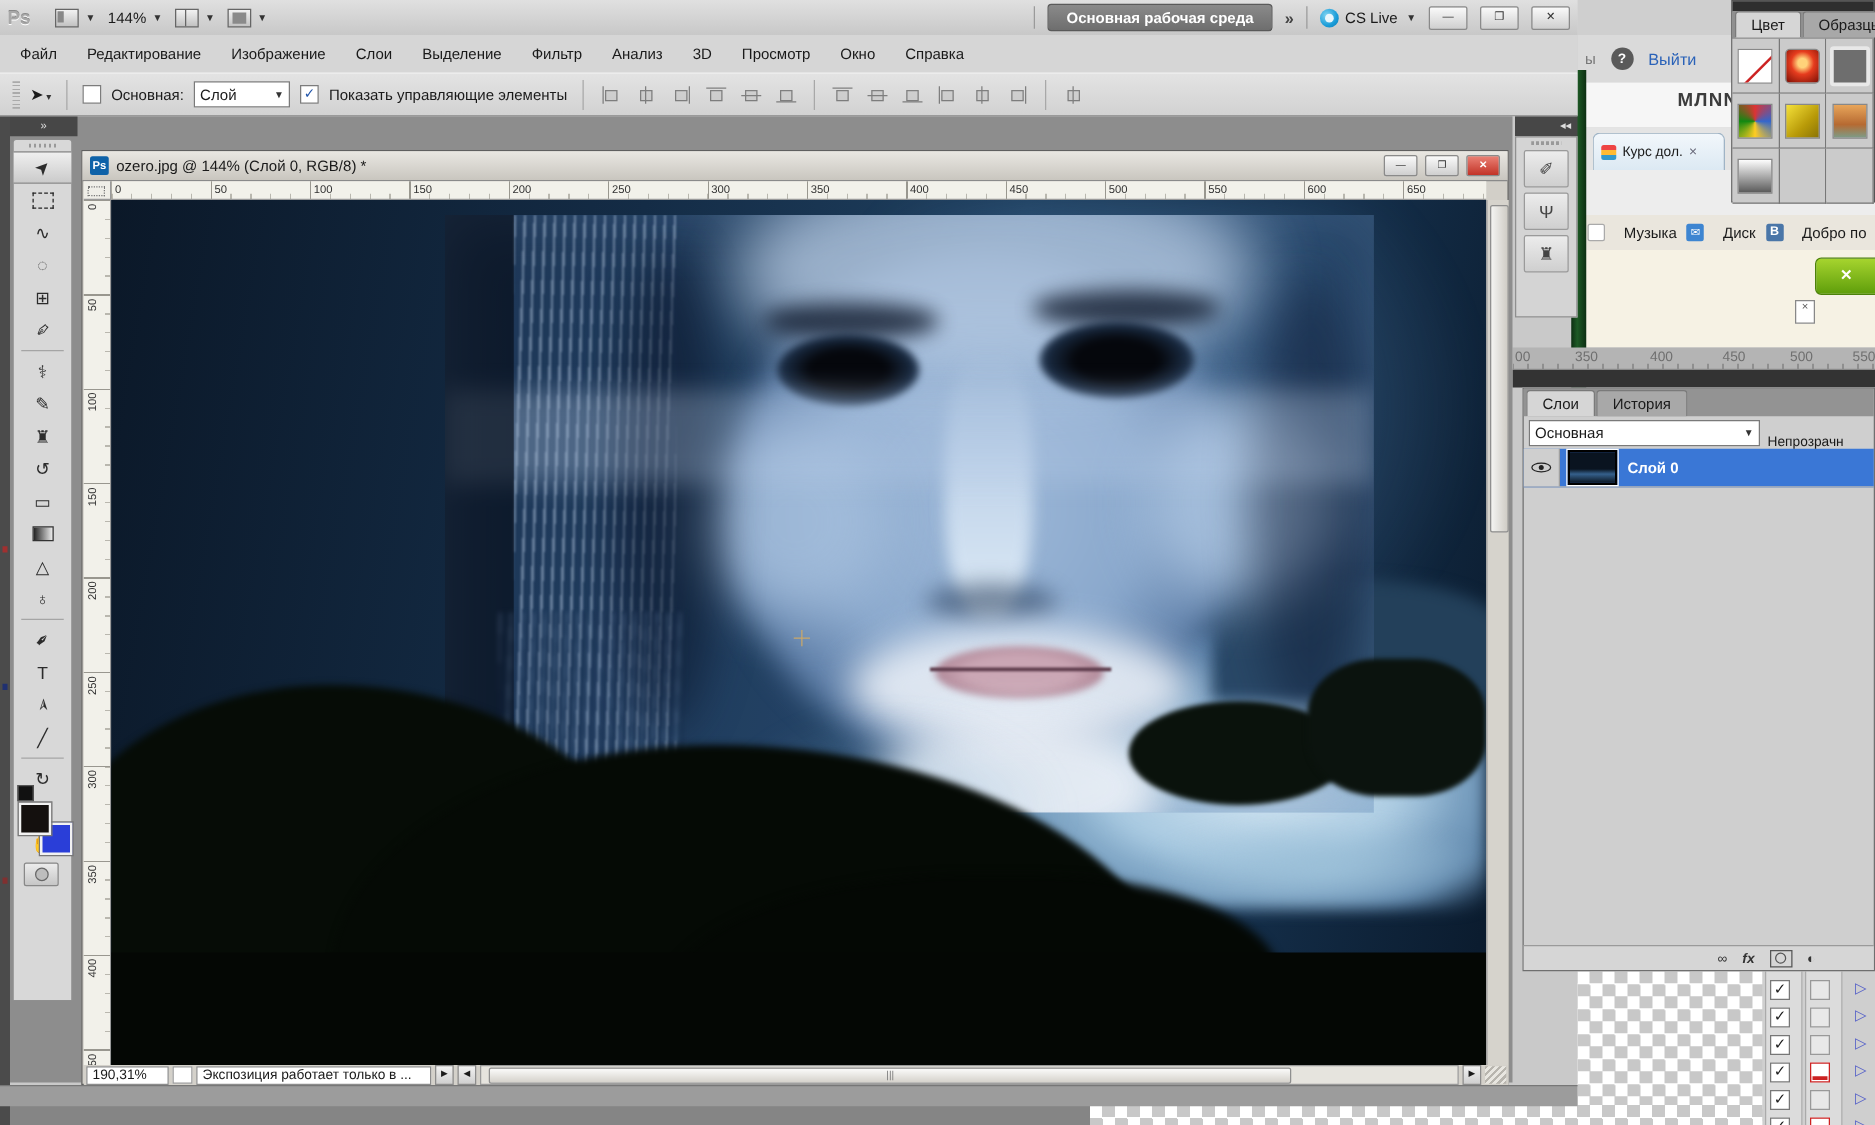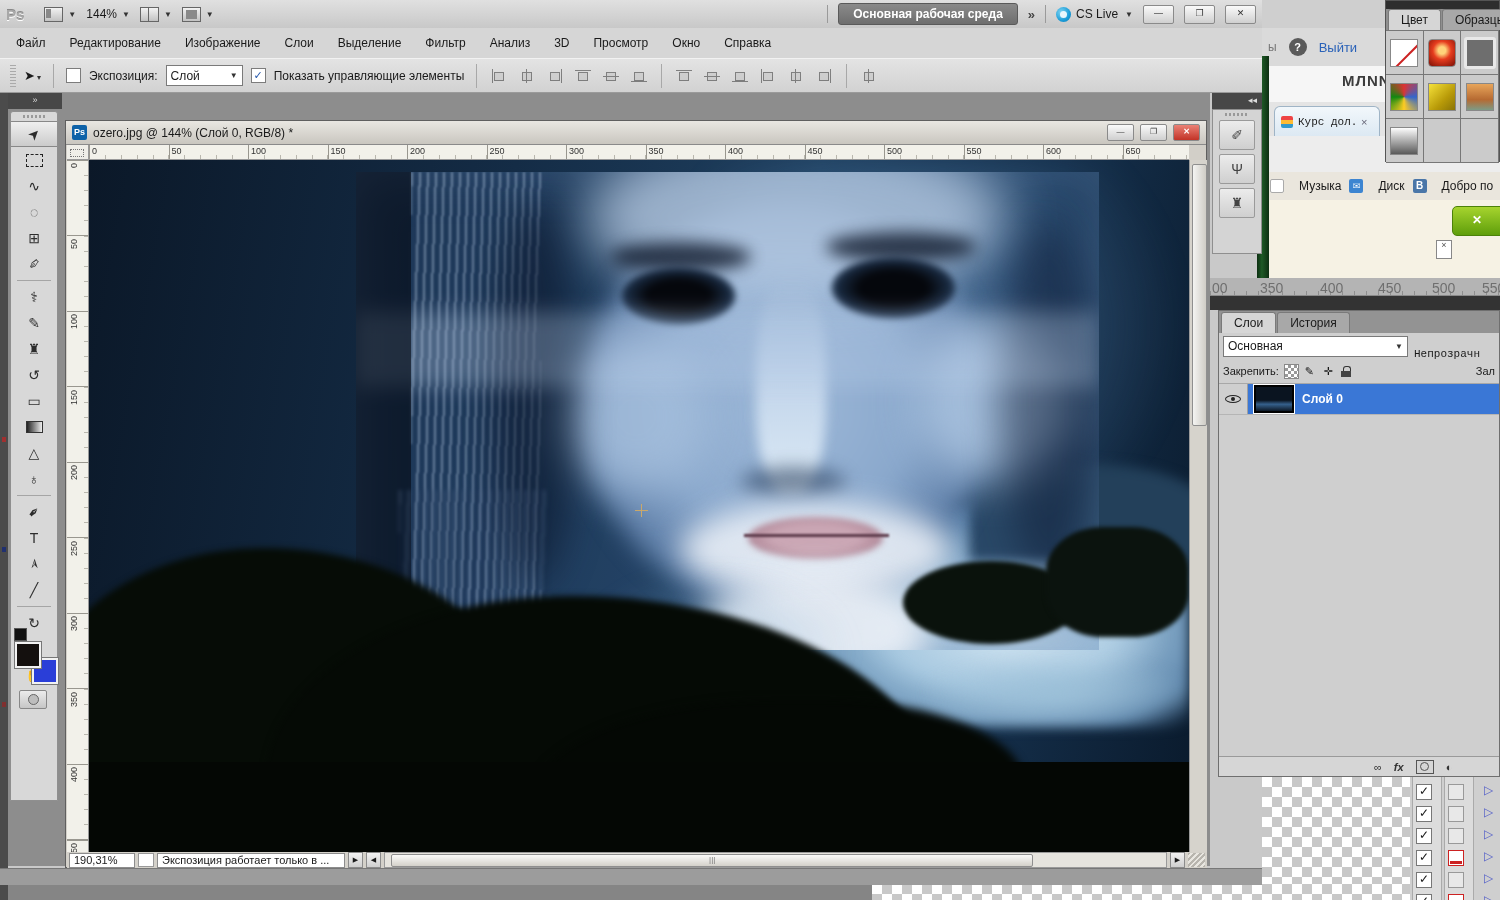--- a/index.html
+++ b/index.html
@@ -111,21 +111,21 @@
   .bm-ico.page{background:#fff;border:1px solid #aaa;box-sizing:border-box;}
   .bm-ico.mail{background:#3d85d1;color:#fff;font-size:9px;text-align:center;line-height:14px;}
   .bm-ico.vk{background:#4a76a8;color:#fff;font-size:10px;font-weight:bold;text-align:center;line-height:14px;}
   #cream-area{left:1262px;top:200px;width:238px;height:78px;background:#f6f2e4;z-index:2;}
   #green-x-btn{left:1452px;top:206px;width:48px;height:28px;background:linear-gradient(#a6d42e,#5f9e0b);border:1px solid #4c8209;border-radius:5px 0 0 5px;color:#fff;font-weight:bold;text-align:center;line-height:27px;z-index:3;}
   #mini-win-ctrl{left:1436px;top:240px;width:14px;height:17px;background:#fff;border:1px solid #888;font-size:9px;line-height:8px;text-align:center;color:#555;z-index:3;}
   #green-strip{left:1257px;top:56px;width:12px;height:276px;background:linear-gradient(90deg,#0d2f12,#1e5a26 40%,#0d2f12);z-index:3;}
   
   #bg-ruler{left:1210px;top:278px;width:290px;height:18px;background:#b4b4b4;border-bottom:1px solid #8a8a8a;box-sizing:border-box;overflow:hidden;z-index:4;
     background-image:repeating-linear-gradient(90deg,#8f8f8f 0 1px,transparent 1px 12px);background-size:100% 5px;background-position:0 13px;background-repeat:repeat-x;}
-  #bg-ruler .rlabel{position:absolute;top:2px;font-size:14px;color:#6f6f6f;}
+  #bg-ruler .rlabel{position:absolute;top:2px;font-size:11px;color:#6f6f6f;}
   #bg-dark{left:1210px;top:296px;width:290px;height:14px;background:#333;z-index:4;}
   
   #layers-panel{left:1218px;top:310px;width:282px;height:467px;background:#cfcfcf;border:1px solid #6f6f6f;box-sizing:border-box;z-index:10;}
   #lp-tabs{height:22px;background:#939393;display:flex;align-items:flex-end;gap:1px;padding-left:2px;}
   .lp-tab{padding:3px 12px;font-size:12px;background:#a8a8a8;border:1px solid #7a7a7a;border-bottom:none;border-radius:3px 3px 0 0;}
   .lp-tab.active{background:#d6d6d6;font-weight:normal;}
   #lp-blendrow{height:26px;display:flex;align-items:center;gap:6px;padding:0 4px;}
   #lp-lockrow{height:24px;display:flex;align-items:center;gap:5px;padding:0 4px;font-size:11px;border-bottom:1px solid #a8a8a8;}
   .lock-ico{width:13px;height:13px;display:inline-block;position:relative;}
   .lock-ico.checker{background:repeating-conic-gradient(#999 0 25%,#fff 0 50%) 0 0/6px 6px;border:1px solid #888;}
@@ -167,21 +167,21 @@
   .sw{width:26px;height:26px;border:1px solid #888;}
   .sw.none{background:#fff;position:relative;overflow:hidden;}
   .sw.none::after{content:"";position:absolute;left:-4px;top:12px;width:46px;height:2px;background:#cc2222;transform:rotate(-45deg);}
   .sw.red-glow{background:radial-gradient(circle at 50% 40%,#ffd27a 0 18%,#e63c1e 45%,#7a0f05);border-radius:4px;}
   .sw.gray-chip{background:#6e6e6e;border:3px solid #e8e8e8;border-radius:3px;}
   .sw.multi{background:conic-gradient(#d33,#36c,#fc2,#181,#d33);}
   .sw.gold{background:linear-gradient(135deg,#f5e13a,#b89a08 60%,#8a7406);}
   .sw.sunset{background:linear-gradient(180deg,#e8a55a,#b66a32 60%,#7d9b86);}
   .sw.gray-grad{background:linear-gradient(180deg,#fdfdfd,#5a5a5a);}
   .speck{position:absolute;width:4px;height:5px;} .small11{font-size:11px;}
-  .txt-clip{white-space:nowrap;overflow:hidden;font-family:Liberation Mono, monospace;}
+  .txt-clip{white-space:nowrap;overflow:hidden;}
 </style>
 </head>
 <body>
 
 <div id="stage">
 
   <div id="right-col" class="abs"></div>
 
   <div id="browser" class="abs">
     <div id="br-top" class="abs"></div>
@@ -347,21 +347,21 @@
         <span class="menu-item">3D</span>
         <span class="menu-item">Просмотр</span>
         <span class="menu-item">Окно</span>
         <span class="menu-item">Справка</span>
       </div>
     <div id="optionsbar" class="abs">
       <span class="grip-dots"></span>
       <span style="font-size:13px;">➤<span class="mini-arrow">▾</span></span>
       <span class="opt-sep"></span>
       <span class="cbx"></span>
-      <span>Экспозиция:</span>
+      <span>Основная:</span>
       <span class="dd">
         <span>Слой</span>
         <span class="dd-arrow">▼</span>
       </span>
       <span class="cbx">✓</span>
       <span>Показать управляющие элементы</span>
       <span class="opt-sep"></span>
       <span class="ai l"></span>
       <span class="ai c"></span>
       <span class="ai r"></span>
@@ -585,29 +585,20 @@
       <span class="lp-tab active">Слои</span>
       <span class="lp-tab">История</span>
     </div>
     <div id="lp-blendrow">
       <span class="dd" style="width:175px;justify-content:space-between;">
         <span>Основная</span>
         <span class="dd-arrow">▼</span>
       </span>
       <span class="small11 txt-clip" style="width:70px;margin-top:16px;">Непрозрачн</span>
     </div>
-    <div id="lp-lockrow">
-      <span>Закрепить:</span>
-      <span class="lock-ico checker"></span>
-      <span class="lock-ico brush"></span>
-      <span class="lock-ico move"></span>
-      <span class="lock-ico lock"></span>
-      <span style="flex:1;"></span>
-      <span>Зал</span>
-    </div>
     <div class="layer-row selected">
       <span class="eye-cell" style="background:#cfcfcf;">
           <span class="eye"></span>
         </span>
       <span class="layer-thumb" id="thumb-layer0"></span>
       <span style="font-weight:bold;">Слой 0</span>
     </div>
     <div id="lp-bottom">
       <span>∞</span>
       <span style="font-style:italic;font-weight:bold;">fx</span>

